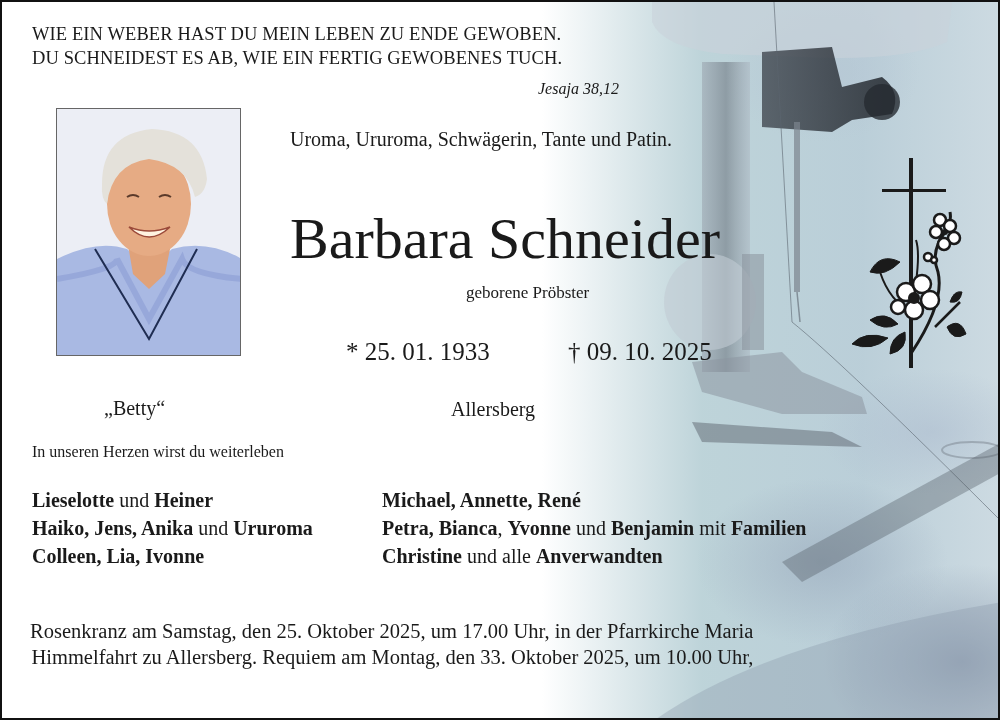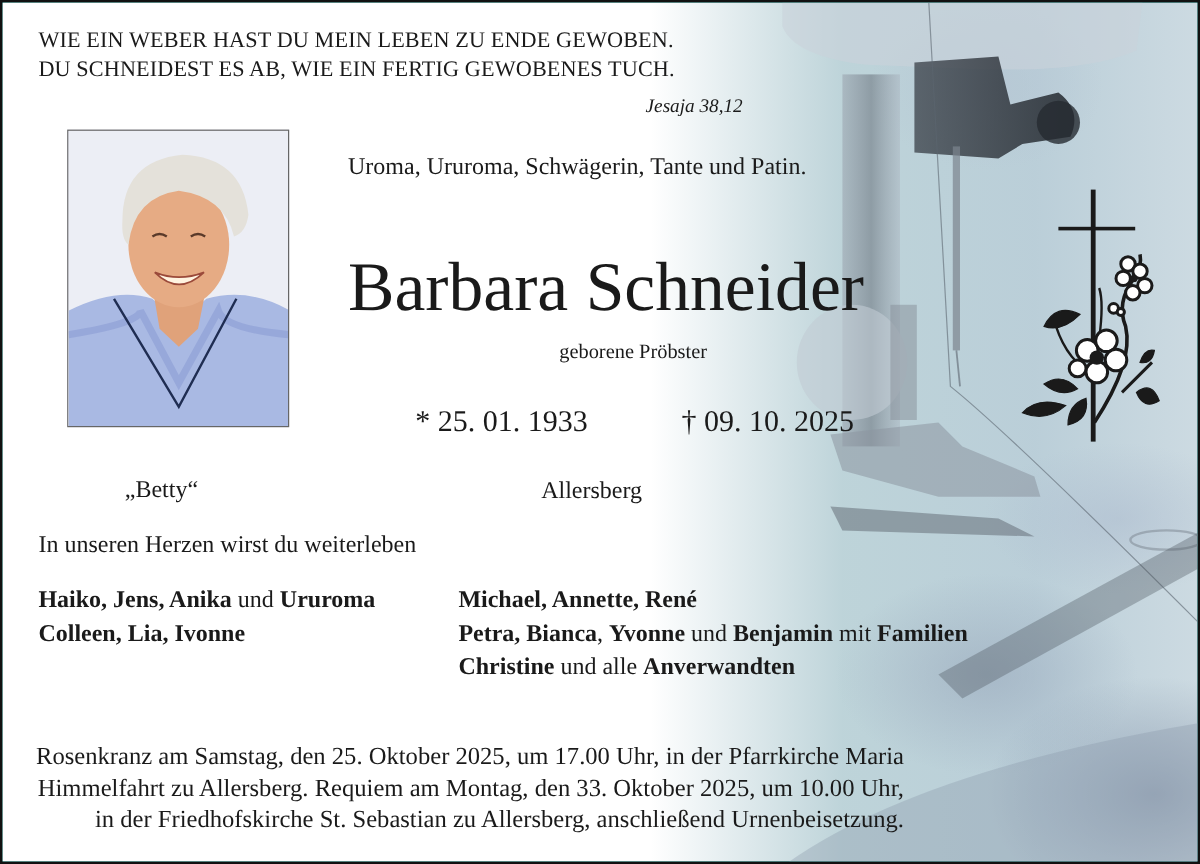--- a/index.html
+++ b/index.html
@@ -66,21 +66,21 @@
   .nickname {
     position: absolute; left: 102px; top: 395px;
     font-size: 20px; white-space: nowrap; text-align: center;
   }
   .place {
     position: absolute; left: 449px; top: 396px;
     font-size: 20px; white-space: nowrap;
   }
   .motto {
     position: absolute; left: 30px; top: 441px;
-    font-size: 20px; white-space: nowrap;
+    font-size: 16px; white-space: nowrap;
   }
   .mourners { position: absolute; top: 484px; font-size: 20px; line-height: 28px; }
   .mourners.left { left: 30px; }
   .mourners.right { left: 380px; }
   .mourners div { white-space: nowrap; }
   .mourners b { font-weight: bold; }
   .services {
     position: absolute; left: 28px; top: 616px;
     font-size: 20.5px; line-height: 26px; text-align: right;
   }
@@ -201,20 +201,23 @@
       <circle cx="84" cy="108" r="3"></circle>
     </g>
     <circle cx="64" cy="146" r="6" fill="#1a1a1a"></circle>
     <circle cx="95" cy="80" r="3" fill="#1a1a1a"></circle>
   </svg>
 
   <div class="motto">In unseren Herzen wirst du weiterleben</div>
 
   <div class="mourners left">
     <div>
+      <b>Lieselotte</b><span> und </span><b>Heiner</b>
+    </div>
+    <div>
       <b>Haiko, Jens, Anika</b><span> und </span><b>Ururoma</b>
     </div>
     <div>
       <b>Colleen, Lia, Ivonne</b>
     </div>
   </div>
 
   <div class="mourners right">
     <div>
       <b>Michael, Annette, René</b>
@@ -223,16 +226,15 @@
       <b>Petra, Bianca</b><span>, </span><b>Yvonne</b><span> und </span><b>Benjamin</b><span> mit </span><b>Familien</b>
     </div>
     <div>
       <b>Christine</b><span> und alle </span><b>Anverwandten</b>
     </div>
   </div>
 
   <div class="services">
     <div>Rosenkranz am Samstag, den 25. Oktober 2025, um 17.00 Uhr, in der Pfarrkirche Maria</div>
     <div>Himmelfahrt zu Allersberg. Requiem am Montag, den 33. Oktober 2025, um 10.00 Uhr,</div>
-    <div>in der Friedhofskirche St. Sebastian zu Allersberg, anschließend Urnenbeisetzung.</div>
   </div>
 
 </div>
 
 </body></html>

